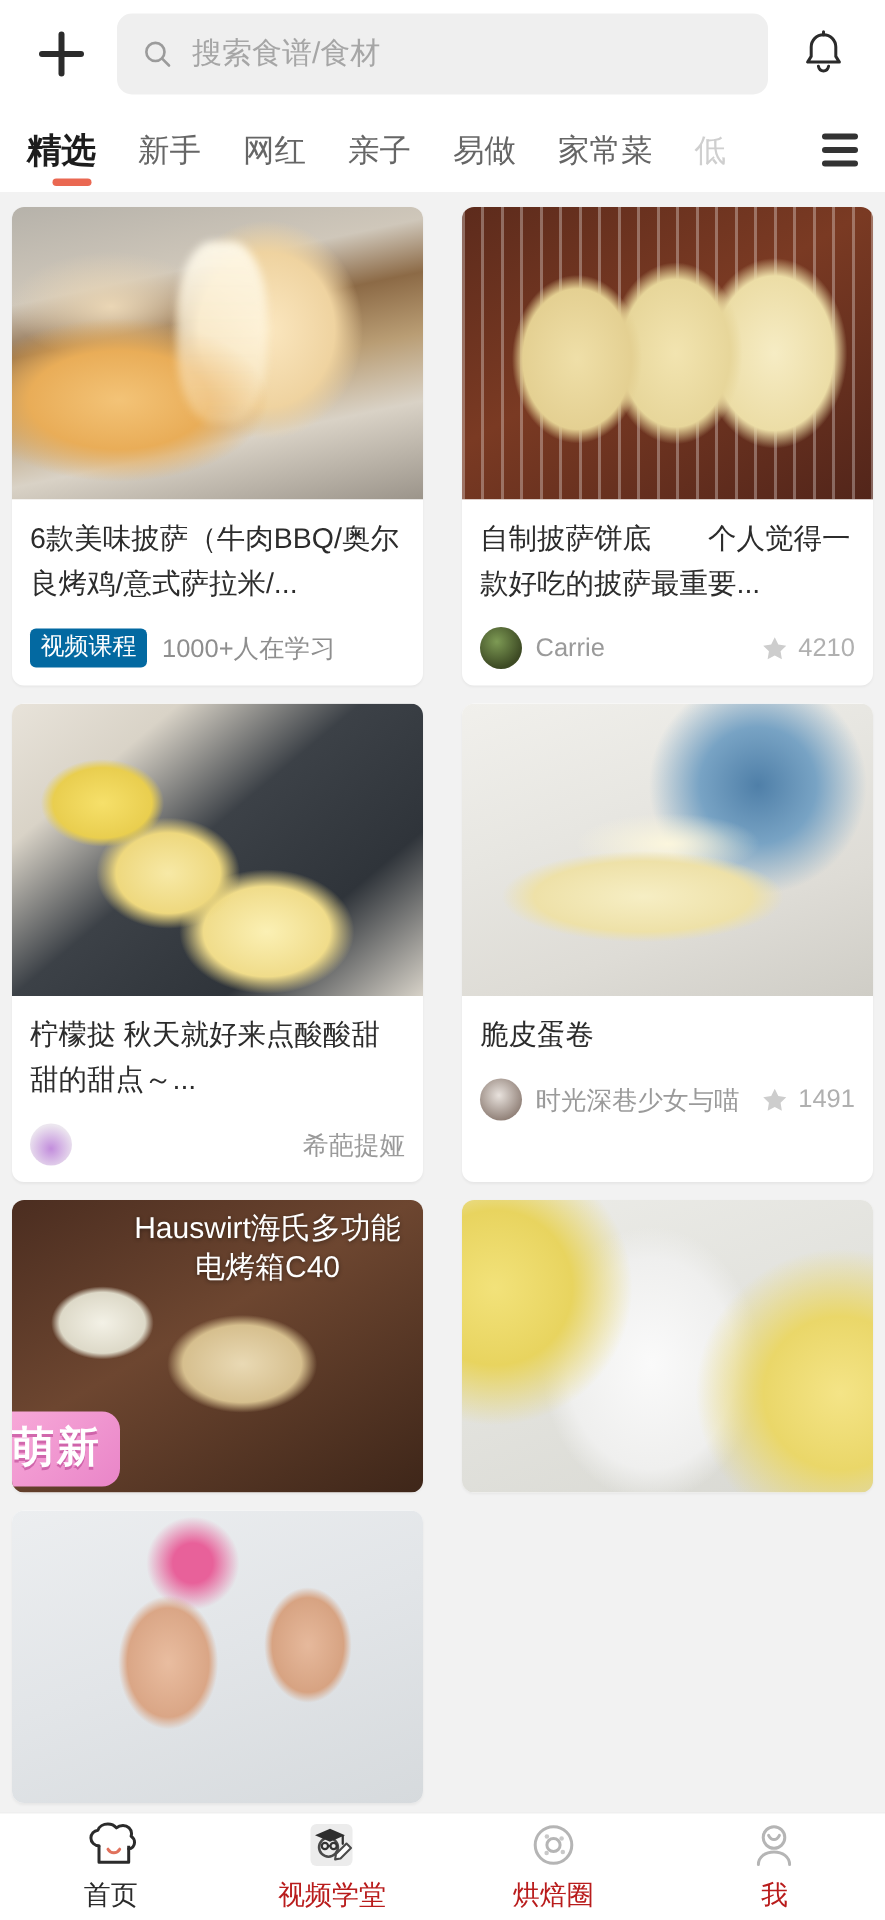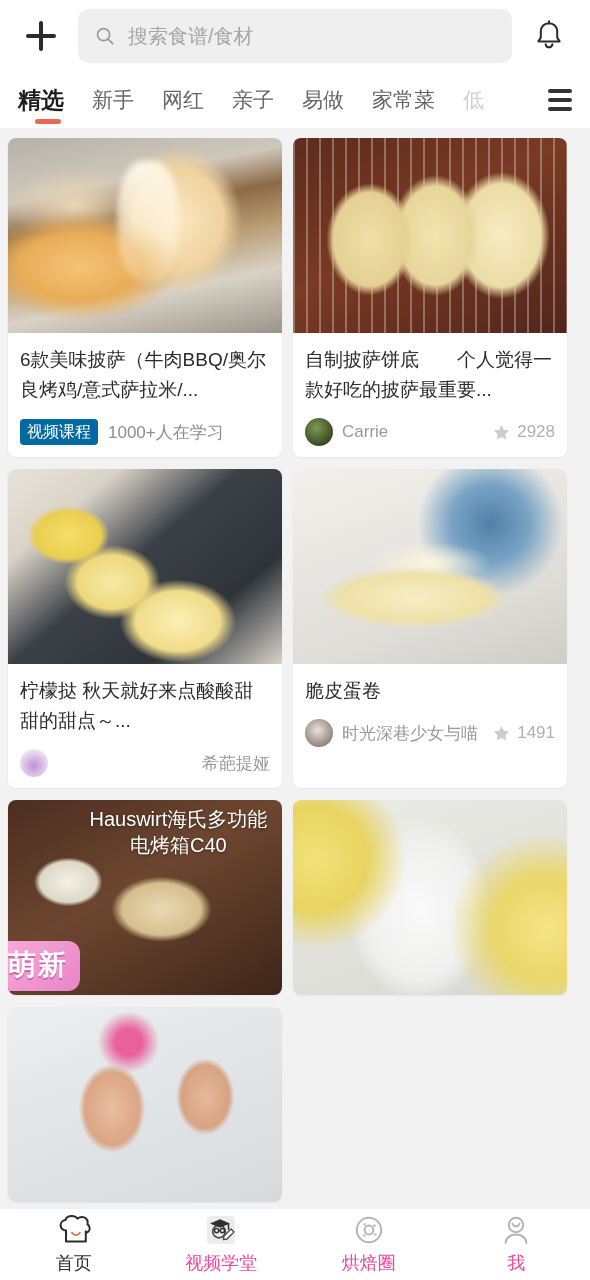--- a/index.html
+++ b/index.html
@@ -54,21 +54,21 @@
   .tab-menu {
     margin-left: auto; width: 34px; flex: none; display: flex; flex-direction: column;
     gap: 5px; cursor: pointer; padding-left: 10px; background: #fff;
   }
   .tab-menu i { display: block; height: 4px; background: #333; border-radius: 2px; }
 
   
   .feed {
     position: absolute; top: 128px; left: 0; right: 0; bottom: 72px;
     overflow: hidden; padding: 10px 8px 0 8px;
-    display: flex; flex-wrap: wrap; align-content: flex-start; gap: 12px 11px;
+    display: flex; flex-wrap: wrap; align-content: flex-start; gap: 12px 26px;
   }
   .card {
     width: 274px; background: #fff; border-radius: 8px; overflow: hidden;
     box-shadow: 0 1px 2px rgba(0,0,0,0.05);
   }
   .card-photo { width: 100%; height: 195px; position: relative; overflow: hidden; }
   .card-body { padding: 12px 12px 10px 12px; }
   .card-title {
     font-size: 19px; line-height: 30px; color: #2c2c2c;
     display: -webkit-box; -webkit-line-clamp: 2; -webkit-box-orient: vertical;
@@ -171,21 +171,21 @@
 
   
   .bottom-nav {
     position: absolute; left: 0; right: 0; bottom: 0; height: 72px; background: #fff;
     display: flex; align-items: center; border-top: 1px solid #efefef;
   }
   .nav-item {
     flex: 1; display: flex; flex-direction: column; align-items: center;
     justify-content: center; gap: 5px; cursor: pointer;
   }
-  .nav-label { font-size: 18px; color: #ec4899; }
+  .nav-label { font-size: 18px; color: #b91c1c; }
   .nav-item.active .nav-label { color: #2b2b2b; }
   .nav-ico { width: 34px; height: 32px; display: block; }
 </style>
 </head>
 <body>
 
 <div id="app">
 
   <div class="header">
     <div class="plus-btn"></div>
@@ -257,21 +257,21 @@
         </div>
       <div class="card-body">
         <div class="card-title">自制披萨饼底　　个人觉得一款好吃的披萨最重要...</div>
         <div class="card-meta">
           <span class="avatar" style="background:radial-gradient(circle at 40% 35%,#7d9a54,#3d4a24 70%)"></span>
           <span class="author">Carrie</span>
           <span class="favs">
             <svg class="star" viewBox="0 0 24 24">
                 <path d="M12 2.4l3 6.1 6.7 1-4.8 4.7 1.1 6.7L12 17.7l-6 3.2 1.1-6.7L2.3 9.5l6.7-1z"></path>
               </svg>
-            <span class="fav-count">2928</span>
+            <span class="fav-count">4210</span>
           </span>
         </div>
       </div>
     </div>
 
     <div class="card">
       <div class="card-photo">
           <div class="ph ph-tart"></div>
         </div>
       <div class="card-body">

